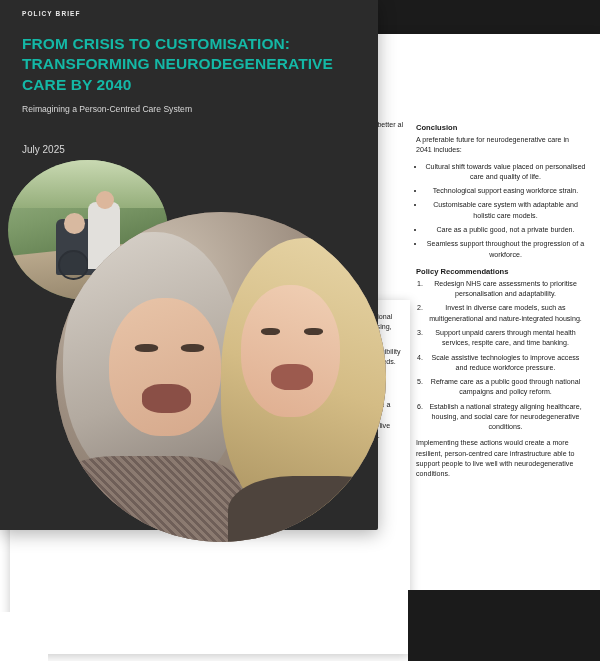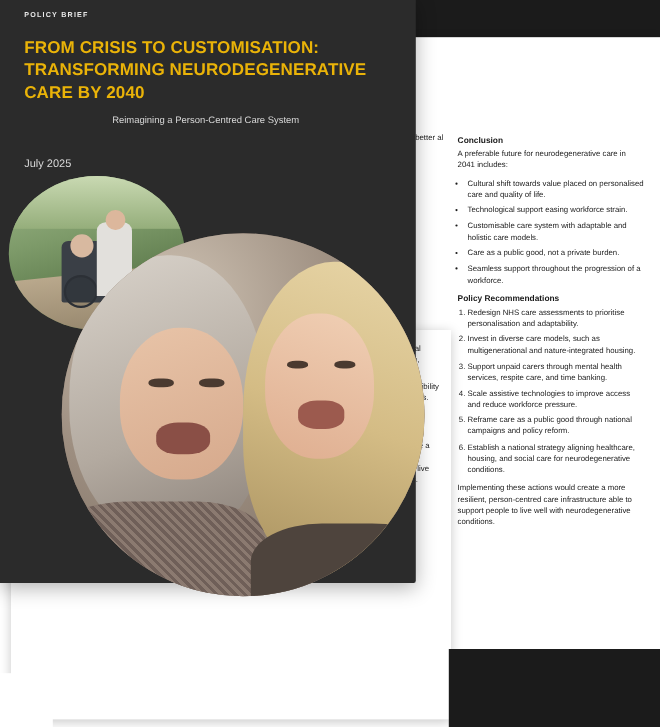--- a/index.html
+++ b/index.html
@@ -74,20 +74,21 @@
     font-size: 7.6px;
     margin: 0 0 2px 0;
     font-weight: bold;
   }
   .col p {
     margin: 0 0 6px 0;
   }
   .col ul, .col ol {
     margin: 0 0 6px 0;
     padding-left: 9px;
+    text-align: center;
   }
   .col li {
     margin: 0 0 4px 0;
   }
 
   #col-a {
     left: 246px;
     top: 104px;
     width: 84px;
   }
@@ -140,32 +141,31 @@
     font-weight: bold;
   }
   #cover-title {
     position: absolute;
     left: 22px;
     top: 34px;
     width: 330px;
     font-size: 15.5px;
     line-height: 1.32;
     font-weight: bold;
-    color: #eab308;
+    color: #14b8a6;
     letter-spacing: 0.1px;
   }
   #cover-sub {
     position: absolute;
     left: 22px;
     top: 103px;
     width: 250px;
     font-size: 8.6px;
     line-height: 1.45;
     color: #d8d8d8;
-    text-align: right;
   }
   #cover-date {
     position: absolute;
     left: 22px;
     top: 144px;
     font-size: 10px;
     color: #d8d8d8;
   }
 
   

